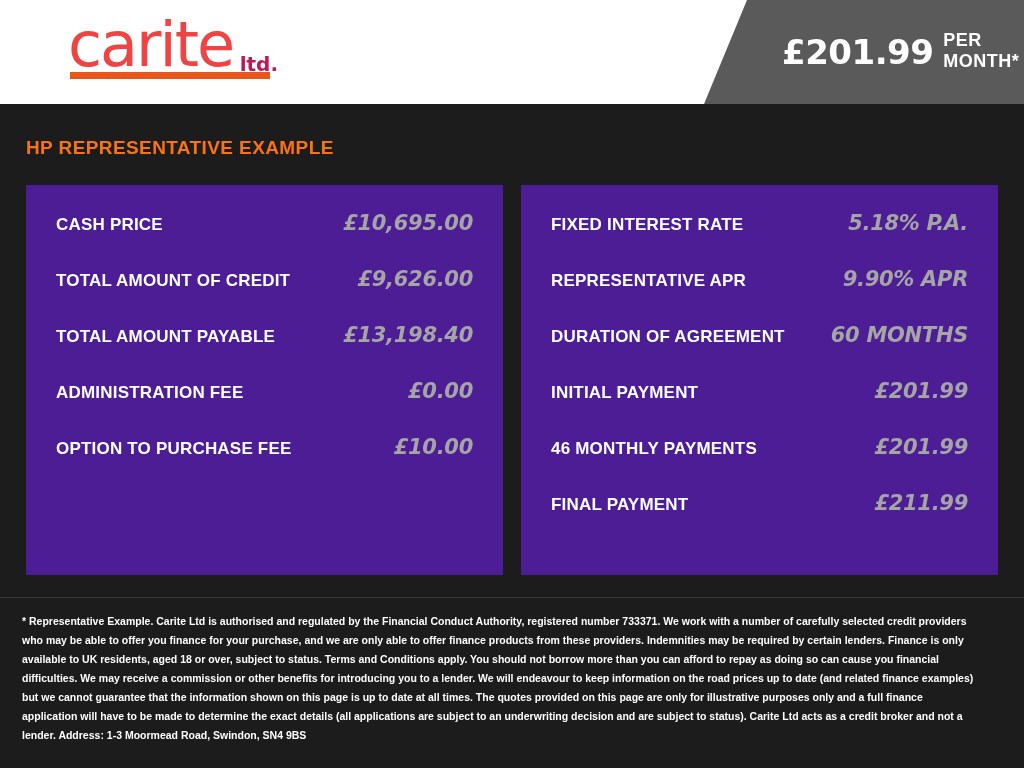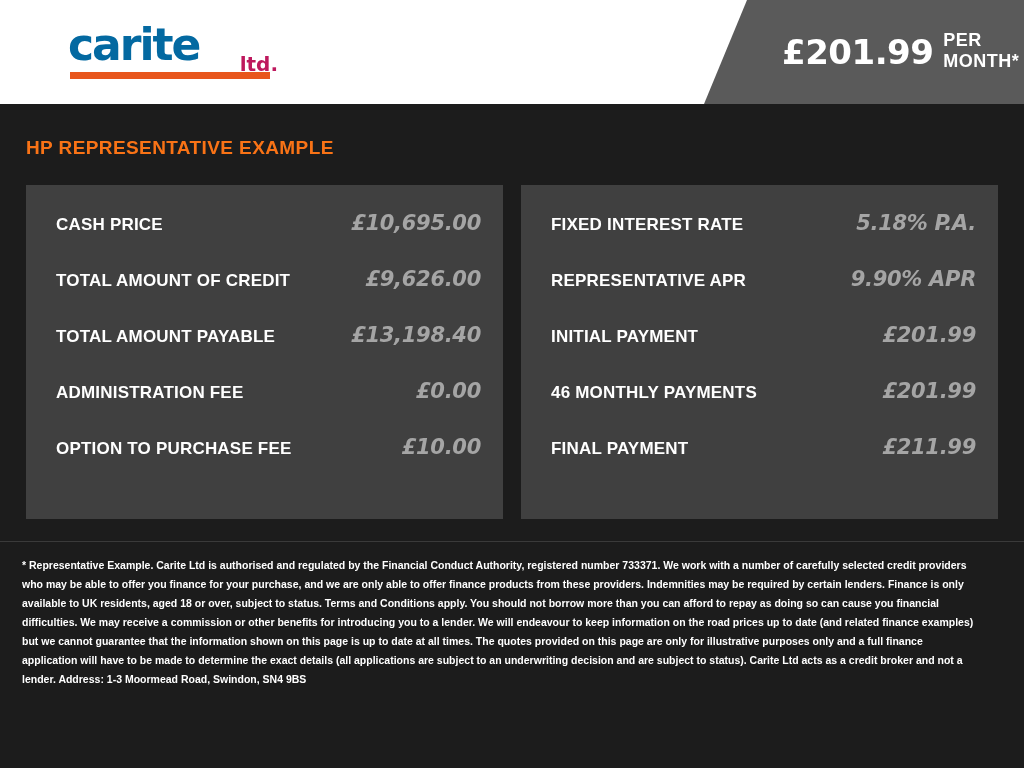--- a/index.html
+++ b/index.html
@@ -17,24 +17,24 @@
     height: 104px;
     background: #ffffff;
     overflow: hidden;
   }
   .logo-wrap {
     position: absolute;
     left: 68px; top: 22px;
     width: 210px; height: 62px;
   }
   .logo-text {
-    font-size: 44px;
-    font-weight: bold;
+    font-size: 62px;
+    font-weight: normal;
     letter-spacing: -2px;
-    color: #0369a1;
+    color: #ef4444;
     line-height: 46px;
     font-family: "DejaVu Sans", sans-serif;
   }
   .logo-ltd {
     position: absolute;
     right: 0; top: 30px;
     font-size: 20px;
     font-weight: bold;
     color: #be185d;
     font-family: "DejaVu Sans", sans-serif;
@@ -85,23 +85,23 @@
     margin: 33px 12px 0 26px;
   }
 
   
   .panels {
     display: flex;
     gap: 18px;
     margin: 26px 26px 0 26px;
   }
   .panel {
-    background: #404040;
+    background: #4c1d95;
     flex: 1 1 0;
-    padding: 26px 22px 28px 30px;
+    padding: 26px 30px 28px 30px;
   }
   .row {
     display: flex;
     align-items: baseline;
     justify-content: space-between;
     height: 56px;
   }
   .row-label {
     color: #ffffff;
     font-size: 17px;
@@ -183,20 +183,24 @@
     <div class="panel">
       <div class="row">
         <span class="row-label">FIXED INTEREST RATE</span>
         <span class="row-value">5.18% P.A.</span>
       </div>
       <div class="row">
         <span class="row-label">REPRESENTATIVE APR</span>
         <span class="row-value">9.90% APR</span>
       </div>
       <div class="row">
+        <span class="row-label">DURATION OF AGREEMENT</span>
+        <span class="row-value">60 MONTHS</span>
+      </div>
+      <div class="row">
         <span class="row-label">INITIAL PAYMENT</span>
         <span class="row-value">£201.99</span>
       </div>
       <div class="row">
         <span class="row-label">46 MONTHLY PAYMENTS</span>
         <span class="row-value">£201.99</span>
       </div>
       <div class="row">
         <span class="row-label">FINAL PAYMENT</span>
         <span class="row-value">£211.99</span>

